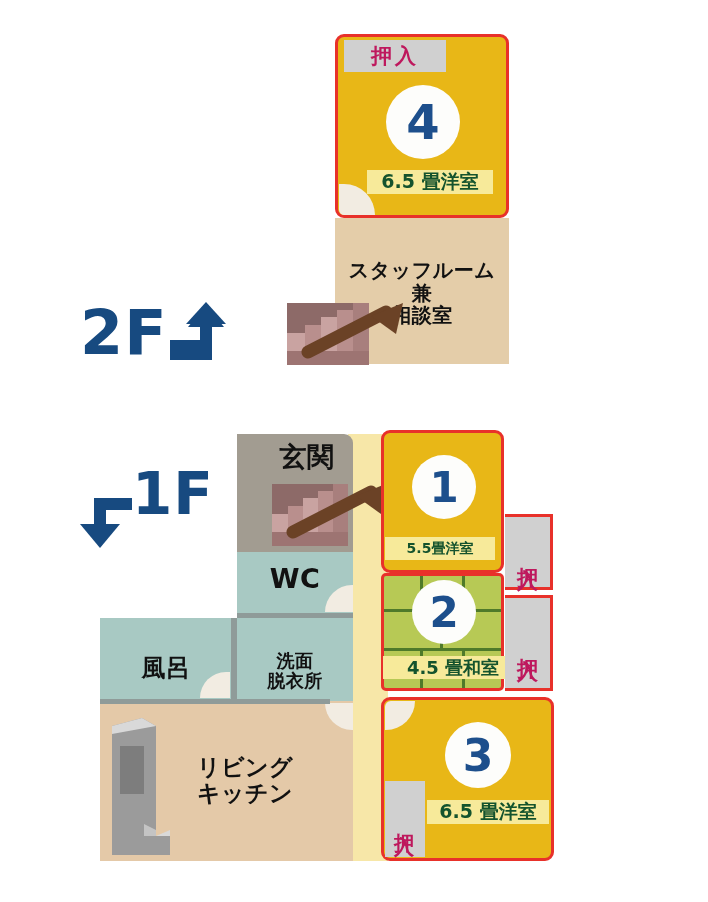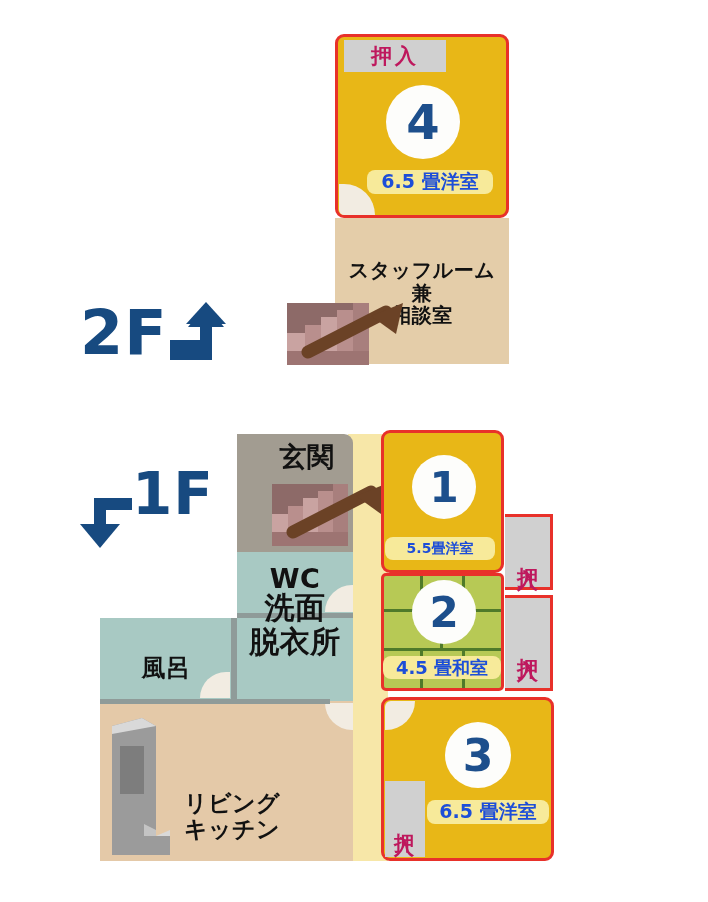--- a/index.html
+++ b/index.html
@@ -19,21 +19,21 @@
   .room-y{background:#e8b717;border:3px solid #e8312a;border-radius:9px;}
   .room-tatami{background:#b7c955;border:3px solid #e8312a;border-radius:5px;}
 
   
   .numcircle{position:absolute;border-radius:50%;background:#fdfdfb;
              display:flex;align-items:center;justify-content:center;
              color:#1d4f8c;font-weight:700;font-family:"DejaVu Sans",sans-serif;}
 
   
   .area{position:absolute;display:flex;align-items:center;justify-content:center;
-        color:#1d4ed8;font-weight:700;background:#f7ea9a;white-space:nowrap;border-radius:8px;}
+        color:#14532d;font-weight:700;background:#f7ea9a;white-space:nowrap;}
 
   
   .closet{position:absolute;background:#d0d0d0;box-sizing:border-box;
           display:flex;align-items:center;justify-content:center;
           color:#be185d;font-weight:700;}
   .closet.vert{writing-mode:vertical-rl;text-orientation:upright;letter-spacing:2px;}
 
   
   .genkan{background:#a29c91;}
   .wet{background:#a8c9c3;}
@@ -129,28 +129,28 @@
   <div class="blk wet" style="left:237px;top:552px;width:116px;height:63px;"></div>
   <div class="notch" style="left:325px;top:585px;width:28px;height:27px;border-radius:28px 0 0 0;"></div>
   <div class="lbl" style="left:241px;top:562px;width:108px;height:34px;font-size:27px;">WC</div>
   <div class="blk" style="left:237px;top:613px;width:116px;height:5px;background:#8f9b99;"></div>
 
   <div class="blk wet" style="left:100px;top:618px;width:132px;height:83px;"></div>
   <div class="notch" style="left:200px;top:672px;width:30px;height:26px;border-radius:30px 0 0 0;"></div>
   <div class="lbl" style="left:104px;top:646px;width:124px;height:44px;font-size:24px;">風呂</div>
 
   <div class="blk wet" style="left:237px;top:618px;width:116px;height:83px;"></div>
-  <div class="lbl" style="left:239px;top:594px;width:112px;height:62px;font-size:30px;">洗面
+  <div class="lbl" style="left:239px;top:640px;width:112px;height:62px;font-size:18px;">洗面
 脱衣所</div>
   <div class="blk" style="left:231px;top:618px;width:6px;height:83px;background:#8f9b99;"></div>
 
   <div class="blk living" style="left:100px;top:701px;width:253px;height:160px;"></div>
   <div class="notch" style="left:325px;top:703px;width:28px;height:27px;border-radius:0 0 0 28px;"></div>
   <div class="blk" style="left:100px;top:699px;width:230px;height:5px;background:#8f9b99;"></div>
-  <div class="lbl" style="left:152px;top:750px;width:160px;height:62px;font-size:23px;margin-top:36px;">リビング
+  <div class="lbl" style="left:165px;top:750px;width:160px;height:62px;font-size:23px;">リビング
 キッチン</div>
 
   <div class="blk" style="left:108px;top:712px;width:62px;height:143px;">
     <svg width="62" height="143" viewBox="0 0 62 143">
       <polygon points="4,14 34,6 48,14 48,124 62,124 62,143 4,143" fill="#9b9b9b"></polygon>
       <polygon points="4,14 34,6 48,14 4,22" fill="#d9d9d9"></polygon>
       <polygon points="48,124 62,118 62,124 48,124" fill="#d9d9d9"></polygon>
       <rect x="12" y="34" width="24" height="48" fill="#7d7d7d"></rect>
       <polygon points="36,112 48,118 48,124 36,124" fill="#c4c4c4"></polygon>
     </svg>
@@ -164,21 +164,21 @@
   <div class="blk room-tatami" style="left:381px;top:573px;width:123px;height:118px;"></div>
 
   <div class="tline" style="left:384px;top:609px;width:117px;height:3px;"></div>
   <div class="tline" style="left:384px;top:648px;width:117px;height:3px;"></div>
   <div class="tline" style="left:420px;top:576px;width:3px;height:33px;"></div>
   <div class="tline" style="left:462px;top:576px;width:3px;height:33px;"></div>
   <div class="tline" style="left:440px;top:611px;width:3px;height:37px;"></div>
   <div class="tline" style="left:420px;top:650px;width:3px;height:38px;"></div>
   <div class="tline" style="left:462px;top:650px;width:3px;height:38px;"></div>
   <div class="numcircle" style="left:412px;top:580px;width:64px;height:64px;font-size:42px;">2</div>
-  <div class="area" style="left:383px;top:656px;width:118px;height:23px;font-size:18px;">4.5 畳和室</div>
+  <div class="area" style="left:383px;top:656px;width:118px;height:23px;font-size:18px;padding-left:11px;">4.5 畳和室</div>
   <div class="closet vert" style="left:505px;top:595px;width:48px;height:96px;font-size:21px;border:3px solid #e8312a;border-left:none;">押入</div>
 
   <div class="blk room-y" style="left:381px;top:697px;width:173px;height:164px;"></div>
   <div class="notch" style="left:385px;top:701px;width:30px;height:29px;border-radius:6px 0 30px 0;"></div>
   <div class="numcircle" style="left:445px;top:722px;width:66px;height:66px;font-size:44px;">3</div>
   <div class="area" style="left:427px;top:800px;width:122px;height:24px;font-size:19px;">6.5 畳洋室</div>
   <div class="closet vert" style="left:385px;top:781px;width:40px;height:76px;font-size:20px;">押入</div>
 
   <div class="blk" style="left:72px;top:490px;width:62px;height:60px;">
     <svg width="62" height="60" viewBox="0 0 62 60">

